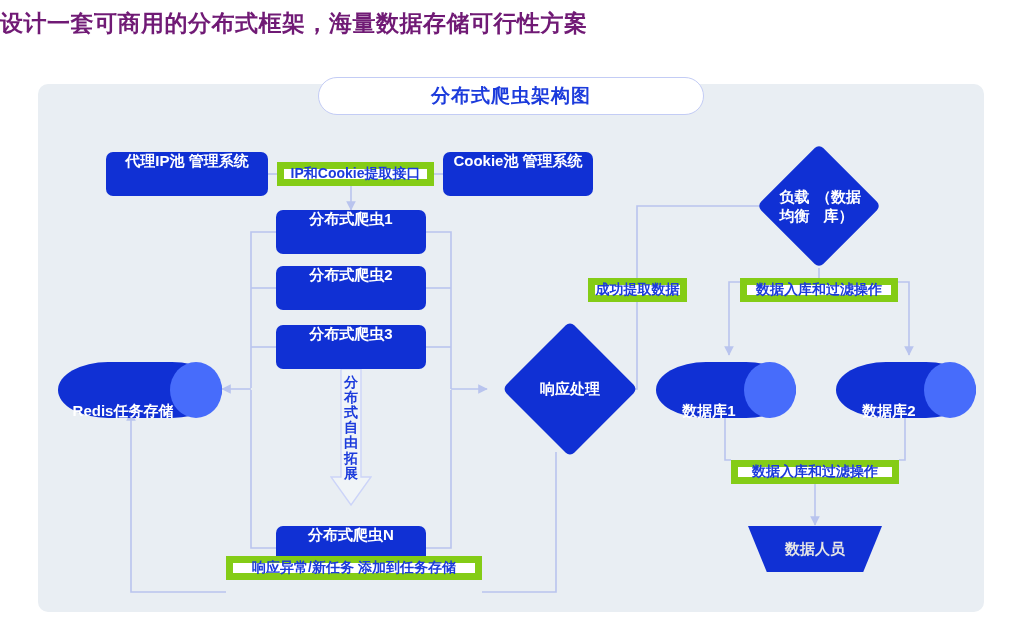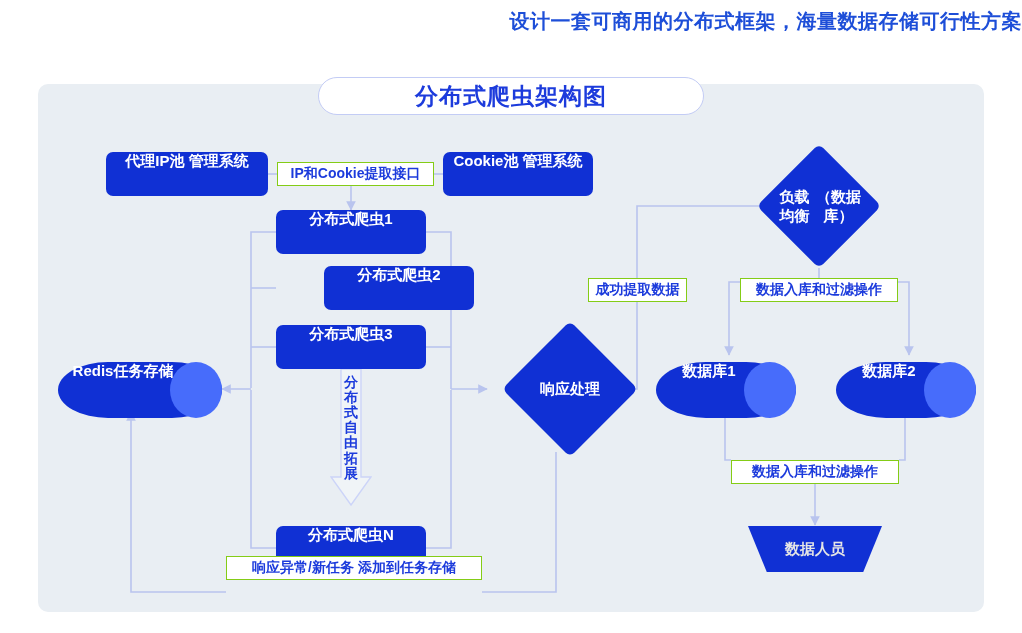--- a/index.html
+++ b/index.html
@@ -12,24 +12,24 @@
     height: 633px;
     font-family: "Liberation Sans", "DejaVu Sans", sans-serif;
     overflow: hidden;
     position: relative;
   }
   #page-title {
     position: absolute;
     top: 8px;
     left: 0;
     width: 1022px;
-    text-align: right;
-    font-size: 20px;
-    font-weight: bold;
-    color: #1d4ed8;
+    text-align: left;
+    font-size: 23px;
+    font-weight: bold;
+    color: #701a75;
     letter-spacing: 0.5px;
   }
   #diagram-panel {
     position: absolute;
     left: 38px;
     top: 84px;
     width: 946px;
     height: 528px;
     background: #e9eef3;
     border-radius: 10px;
@@ -40,21 +40,21 @@
     top: 77px;
     width: 386px;
     height: 38px;
     background: #ffffff;
     border: 1.5px solid #c3ccf5;
     border-radius: 19px;
     box-sizing: border-box;
     display: flex;
     align-items: center;
     justify-content: center;
-    font-size: 23px;
+    font-size: 19px;
     font-weight: bold;
     color: #1c3bdc;
     letter-spacing: 1px;
   }
   
   .node {
     position: absolute;
     box-sizing: border-box;
     display: flex;
     justify-content: center;
@@ -79,20 +79,21 @@
     top: 0;
     height: 100%;
     width: 52px;
     background: #476cfb;
     border-radius: 50%;
   }
   .cyl-label {
     position: relative;
     z-index: 2;
     padding-right: 34px;
+    margin-top: 40px;
   }
   .diamond-wrap {
     position: absolute;
   }
   .diamond {
     position: absolute;
     left: 0;
     top: 0;
     width: 100%;
     height: 100%;
@@ -124,21 +125,21 @@
     align-items: center;
     justify-content: center;
     color: #e5e5e5;
     font-weight: bold;
     font-size: 15px;
   }
   
   .edge-label {
     position: absolute;
     background: #ffffff;
-    border: 1px solid #84cc16;
+    border: 7px solid #84cc16;
     color: #1c3bdc;
     font-weight: bold;
     font-size: 14px;
     display: flex;
     align-items: center;
     justify-content: center;
     box-sizing: border-box;
     white-space: nowrap;
     z-index: 5;
   }
@@ -236,21 +237,21 @@
 
 <div class="node rect" style="left:443px; top:152px; width:150px; height:44px;">
   <span>Cookie池 管理系统</span>
 </div>
 
 <div class="edge-label" style="left:277px; top:162px; width:157px; height:24px;">IP和Cookie提取接口</div>
 
 <div class="node rect" style="left:276px; top:210px; width:150px; height:44px;">
   <span>分布式爬虫1</span>
 </div>
-<div class="node rect" style="left:276px; top:266px; width:150px; height:44px;margin-left:48px;">
+<div class="node rect" style="left:276px; top:266px; width:150px; height:44px;">
   <span>分布式爬虫2</span>
 </div>
 <div class="node rect" style="left:276px; top:325px; width:150px; height:44px;">
   <span>分布式爬虫3</span>
 </div>
 <div class="node rect" style="left:276px; top:526px; width:150px; height:44px;">
   <span>分布式爬虫N</span>
 </div>
 
 <div id="expand-arrow">

